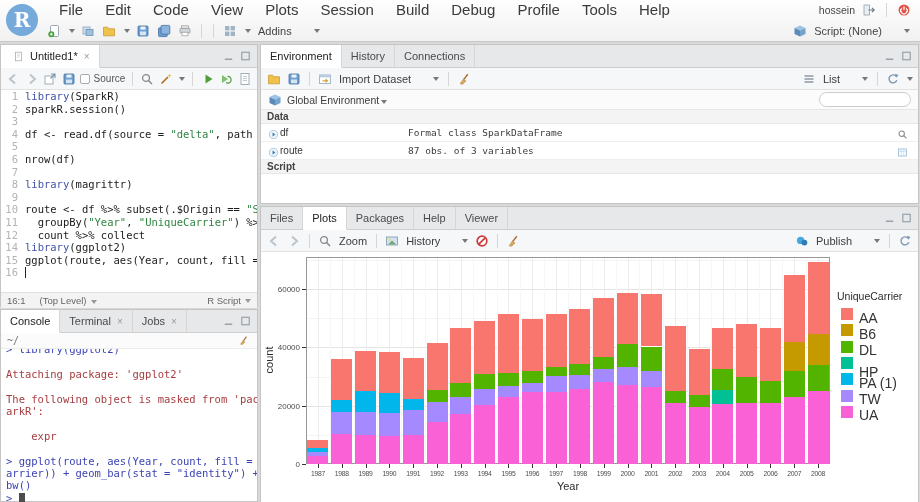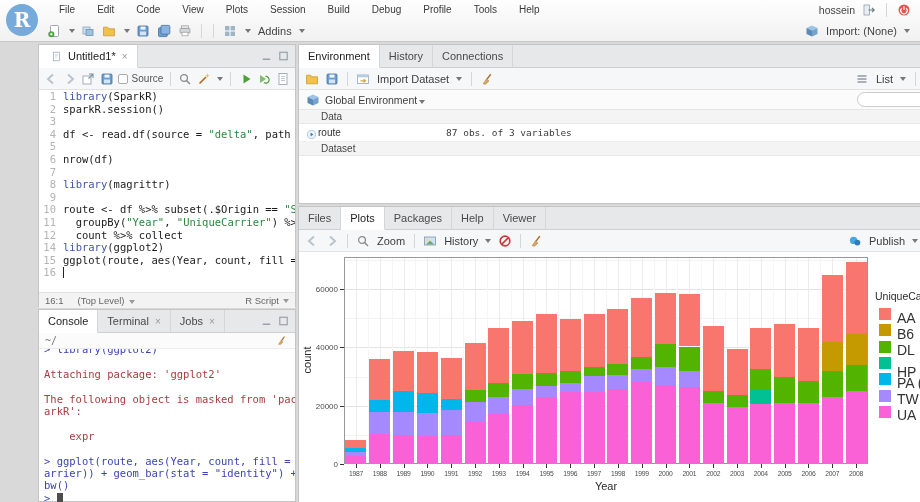--- a/index.html
+++ b/index.html
@@ -3,51 +3,51 @@
 <meta charset="utf-8">
 <style>
   * { box-sizing: border-box; margin: 0; padding: 0; }
   html,body { width:920px; height:502px; overflow:hidden; }
   body { position:relative; background:#d9d9d9; font-family:"Liberation Sans",sans-serif; color:#333; }
 
   
   .titlebar { position:absolute; left:0; top:0; width:920px; height:42px; background:linear-gradient(#fefefe,#f1f1f1); border-bottom:1px solid #c9c9c9; z-index:5; }
   .r-logo { position:absolute; left:6px; top:4px; width:32px; height:32px; border-radius:50%; background:#75aadb; color:#fff; font-family:"DejaVu Serif",serif; font-weight:bold; font-size:20px; text-align:center; line-height:32px; }
   .menu-row { position:absolute; left:48px; top:0; height:19px; display:flex; align-items:center; }
-  .menu-item { font-size:10px; color:#3a3a3a; padding:0 11px; cursor:default; }
+  .menu-item { font-size:15px; color:#3a3a3a; padding:0 11px; cursor:default; }
   .title-right { position:absolute; right:8px; top:2px; height:16px; display:flex; align-items:center; gap:6px; font-size:10.5px; color:#444; }
   .tool-row { position:absolute; left:46px; top:20px; right:0; height:21px; display:flex; align-items:center; gap:5px; font-size:11px; color:#444; }
   .tool-row .right { position:absolute; right:8px; display:flex; align-items:center; gap:4px; }
   .goto-box { width:148px; height:16px; border:1px solid #c7c7c7; border-radius:9px; background:#fff; font-size:10px; color:#999; padding:0 6px 0 20px; outline:none; }
   .goto-wrap { position:relative; display:flex; align-items:center; }
   .goto-wrap .gi { position:absolute; left:4px; top:1px; }
 
   .icon { display:inline-flex; width:16px; height:15px; align-items:center; justify-content:center; }
   .icon svg { width:14px; height:14px; }
   .icon.small svg { width:11px; height:11px; }
   .caret { display:inline-block; width:0; height:0; border-left:3px solid transparent; border-right:3px solid transparent; border-top:4px solid #777; margin-left:2px; }
   .vsep { display:inline-block; width:1px; height:14px; background:#d6d6d6; margin:0 3px; }
 
   
-  .pane { position:absolute; background:#fff; border:1px solid #c5c5c5;margin-left:38px; }
+  .pane { position:absolute; background:#fff; border:1px solid #c5c5c5; }
   #source-pane  { left:0;   top:44;  width:258px; height:263px; top:44px; }
   #console-pane { left:0;   top:309px; width:258px; height:193px; }
   #env-pane     { left:260px; top:44px;  width:659px; height:160px; }
   #plots-pane   { left:260px; top:206px; width:659px; height:296px; }
 
   .pane-tabbar { position:relative; height:23px; background:#e7e8ea; border-bottom:1px solid #cfcfcf; display:flex; align-items:stretch; }
   .tab { display:flex; align-items:center; gap:4px; padding:0 9px; font-size:11px; color:#4a4a4a; border-right:1px solid #d6d6d6; background:#e7e8ea; }
   .tab.active { background:#fff; border-bottom:1px solid #fff; margin-bottom:-1px; color:#222; }
   .tab-close { color:#9a9a9a; font-size:10px; margin-left:2px; }
   .minmax { position:absolute; right:5px; top:5px; display:flex; gap:4px; }
   .minmax .icon { width:13px; height:12px; }
 
   .pane-toolbar { height:22px; background:#f6f7f8; border-bottom:1px solid #e2e2e2; display:flex; align-items:center; padding:0 5px; gap:4px; font-size:11px; color:#3d3d3d; position:relative; }
   .pane-toolbar .right { position:absolute; right:5px; display:flex; align-items:center; gap:4px; }
-  .tbtn { display:flex; align-items:center; gap:5px; padding:1px 2px; border-radius:3px; }
+  .tbtn { display:flex; align-items:center; gap:20px; padding:1px 2px; border-radius:3px; }
 
   
   .code-area { position:relative; height:202px; overflow:hidden; background:#fff; font-family:"DejaVu Sans Mono",monospace; font-size:10.5px; line-height:12.6px; }
   .code-line { display:flex; white-space:pre; }
   .gutter { width:24px; text-align:right; padding-right:7px; color:#b3b3b3; flex:none; }
   .code-text { color:#1a1a1a; }
   .tok-k { color:#4254a6; }
   .tok-s { color:#2e8540; }
   .editor-caret { display:inline-block; width:1px; height:11px; background:#222; vertical-align:-2px; }
   .statusbar { height:16px; background:#f3f3f3; border-top:1px solid #e0e0e0; display:flex; align-items:center; font-size:9.5px; color:#666; padding:0 6px; gap:14px; position:relative; }
@@ -62,21 +62,21 @@
   #console-lines { margin-top:-6px; font-family:"DejaVu Sans Mono",monospace; font-size:10.5px; line-height:12.4px; white-space:pre; }
   .console-line.cmd { color:#3b43b5; }
   .console-line.msg { color:#a63d40; }
   .console-caret { display:inline-block; width:6px; height:10px; background:#4d4d4d; vertical-align:-1px; }
 
   
   .scope-row { height:20px; background:#fbfbfc; border-bottom:1px solid #e6e6e6; display:flex; align-items:center; padding:0 6px; gap:4px; font-size:10.5px; color:#3d3d3d; position:relative; }
   .env-search { position:absolute; right:7px; top:2px; width:92px; height:15px; border:1px solid #ccc; border-radius:8px; background:#fff; font-size:9px; padding:0 5px 0 17px; outline:none; color:#555; }
   .env-search-icon { position:absolute; right:82px; top:4px; }
   .env-grid { font-size:10px; color:#333; }
-  .env-section-header { height:14px; line-height:14px; background:#f4f4f4; border-bottom:1px solid #e7e7e7; padding-left:22px; color:#444; }
+  .env-section-header { height:14px; line-height:14px; background:#f4f4f4; border-bottom:1px solid #e7e7e7; padding-left:6px; color:#444;font-weight:bold; }
   .env-row { position:relative; height:18px; line-height:18px; border-bottom:1px solid #efefef; }
   .env-expand { position:absolute; left:4px; top:3px; }
   .env-name { position:absolute; left:19px; }
   .env-value { position:absolute; left:147px; font-family:"DejaVu Sans Mono",monospace; font-size:9.5px; color:#3c3c3c; }
   .env-action { position:absolute; right:8px; top:3px; }
 
   
   #plot-canvas { position:relative; width:657px; height:251px; background:#fff; overflow:hidden; }
   .abs { position:absolute; }
   .panel-border { border:1px solid #989898; }
@@ -179,21 +179,21 @@
       </span>
     <span class="right">
       <span class="icon">
           <svg viewBox="0 0 14 14">
             <polygon points="7,1.5 12.5,4 7,6.5 1.5,4" fill="#9dc3e6"></polygon>
             <polygon points="1.5,4 7,6.5 7,12.5 1.5,10" fill="#5b8ab8"></polygon>
             <polygon points="12.5,4 7,6.5 7,12.5 12.5,10" fill="#74a3cc"></polygon>
           </svg>
         </span>
       <span class="tbtn">
-          <span>Import: (None)</span>
+          <span>Script: (None)</span>
           <span class="caret"></span>
         </span>
     </span>
   </div>
 </div>
 
 <div class="pane" id="source-pane">
   <div class="pane-tabbar">
     <div class="tab active">
       <span class="icon small">
@@ -439,30 +439,46 @@
   </div>
   <div class="env-grid" id="env-grid">
       <div class="env-section-header">Data</div>
       <div class="env-row">
         <span class="env-expand icon small">
           <svg viewBox="0 0 14 14">
             <circle cx="7" cy="7" r="5.2" fill="#edf5fb" stroke="#8cb8da" stroke-width="0.9"></circle>
             <polygon points="5.8,4.6 9.4,7 5.8,9.4" fill="#3a7dad"></polygon>
           </svg>
         </span>
+        <span class="env-name">df</span>
+        <span class="env-value">Formal class SparkDataFrame</span>
+        <span class="env-action icon small">
+          <svg viewBox="0 0 14 14">
+            <circle cx="6" cy="6" r="3.4" fill="none" stroke="#8a8a8a" stroke-width="1.3"></circle>
+            <path d="M8.5 8.5L12 12" stroke="#8a8a8a" stroke-width="1.5"></path>
+          </svg>
+        </span>
+      </div>
+      <div class="env-row">
+        <span class="env-expand icon small">
+          <svg viewBox="0 0 14 14">
+            <circle cx="7" cy="7" r="5.2" fill="#edf5fb" stroke="#8cb8da" stroke-width="0.9"></circle>
+            <polygon points="5.8,4.6 9.4,7 5.8,9.4" fill="#3a7dad"></polygon>
+          </svg>
+        </span>
         <span class="env-name">route</span>
         <span class="env-value">87 obs. of 3 variables</span>
         <span class="env-action icon small">
           <svg viewBox="0 0 14 14">
             <rect x="2" y="2.5" width="10" height="9" fill="#fff" stroke="#86aecd" stroke-width="0.9"></rect>
             <path d="M2 5.5h10M5.4 2.5v9M8.7 2.5v9" stroke="#b3cde3" stroke-width="0.8"></path>
           </svg>
         </span>
       </div>
-      <div class="env-section-header">Dataset</div>
+      <div class="env-section-header">Script</div>
     </div>
 </div>
 
 <div class="pane" id="plots-pane">
   <div class="pane-tabbar" id="plots-tabs">
       <div class="tab">
         <span>Files</span>
       </div>
       <div class="tab active">
         <span>Plots</span>

